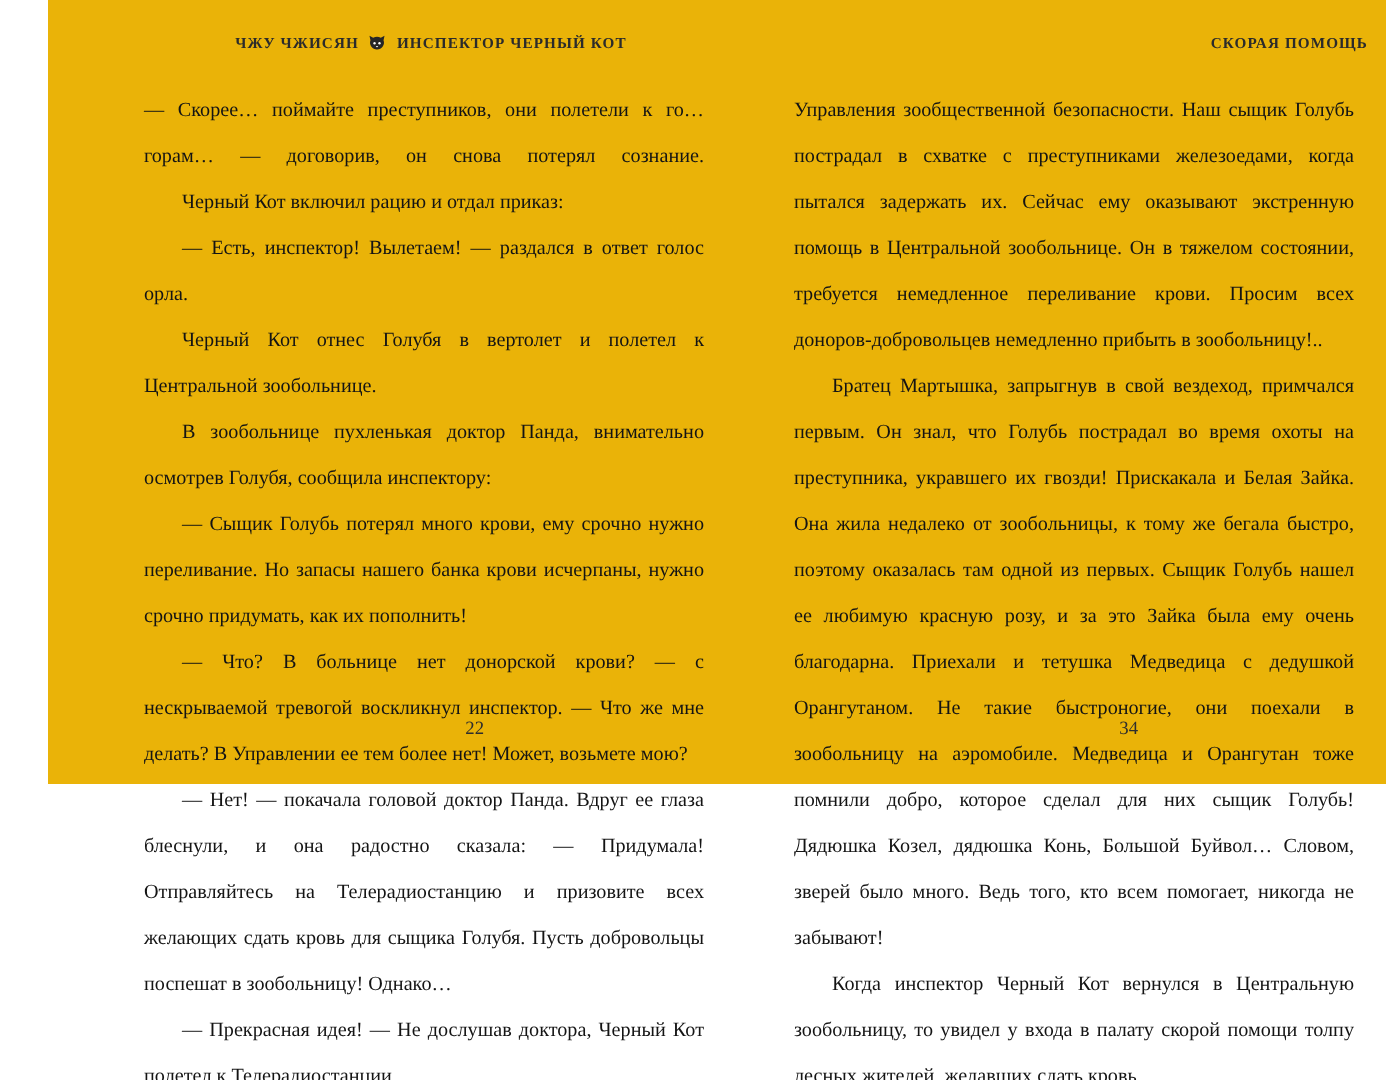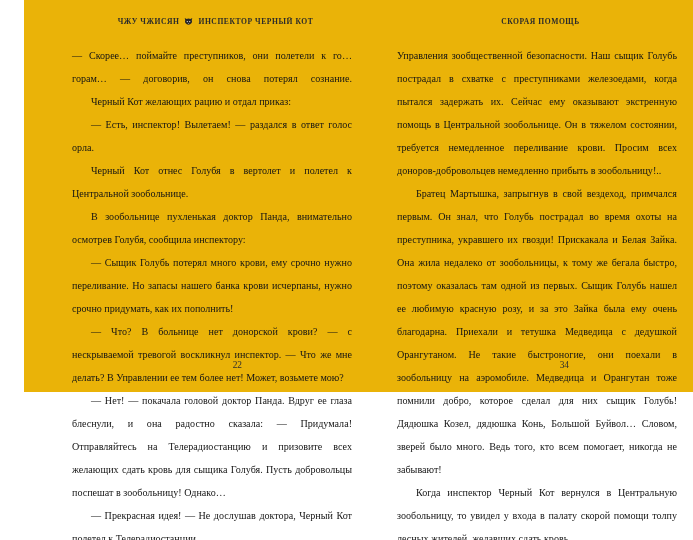--- a/index.html
+++ b/index.html
@@ -31,21 +31,21 @@
     font-weight: bold;
     color: #2b2b2b;
     text-transform: uppercase;
     white-space: nowrap;
     display: flex;
     align-items: center;
     justify-content: center;
     gap: 5px;
   }
   .running-head.left  { left: 48px;  width: 287px; }
-  .running-head.right { left: 373px; width: 287px; }
+  .running-head.right { left: 373px; width: 287px; justify-content: flex-end; }
 
   .cat-ornament {
     display: inline-block;
     width: 9px;
     height: 9px;
     position: relative;
     vertical-align: middle;
   }
   .cat-ornament svg { display: block; }
 
@@ -107,21 +107,21 @@
     </span>
     <span>ИНСПЕКТОР ЧЕРНЫЙ КОТ</span>
   </div>
 
   <div class="running-head right">
     <span>СКОРАЯ ПОМОЩЬ</span>
   </div>
 
   <div class="col left">
     <p class="cont full">— Скорее… поймайте преступников, они полетели к го… горам… — договорив, он снова потерял сознание.</p>
-    <p>Черный Кот желающих рацию и отдал приказ:</p>
+    <p>Черный Кот включил рацию и отдал приказ:</p>
     <p>— Есть, инспектор! Вылетаем! — раздался в ответ голос орла.</p>
     <p>Черный Кот отнес Голубя в вертолет и полетел к Центральной зообольнице.</p>
     <p>В зообольнице пухленькая доктор Панда, внимательно осмотрев Голубя, сообщила инспектору:</p>
     <p>— Сыщик Голубь потерял много крови, ему срочно нужно переливание. Но запасы нашего банка крови исчерпаны, нужно срочно придумать, как их пополнить!</p>
     <p>— Что? В больнице нет донорской крови? — с нескрываемой тревогой воскликнул инспектор. — Что же мне делать? В Управлении ее тем более нет! Может, возьмете мою?</p>
     <p>— Нет! — покачала головой доктор Панда. Вдруг ее глаза блеснули, и она радостно сказала: — Придумала! Отправляйтесь на Телерадиостанцию и призовите всех желающих сдать кровь для сыщика Голубя. Пусть добровольцы поспешат в зообольницу! Однако…</p>
     <p>— Прекрасная идея! — Не дослушав доктора, Черный Кот полетел к Телерадиостанции.</p>
     <p class="full">— Уважаемые телезрители, уважаемые радиослушатели! Граждане! Я инспектор Черный Кот из</p>
   </div>
 

